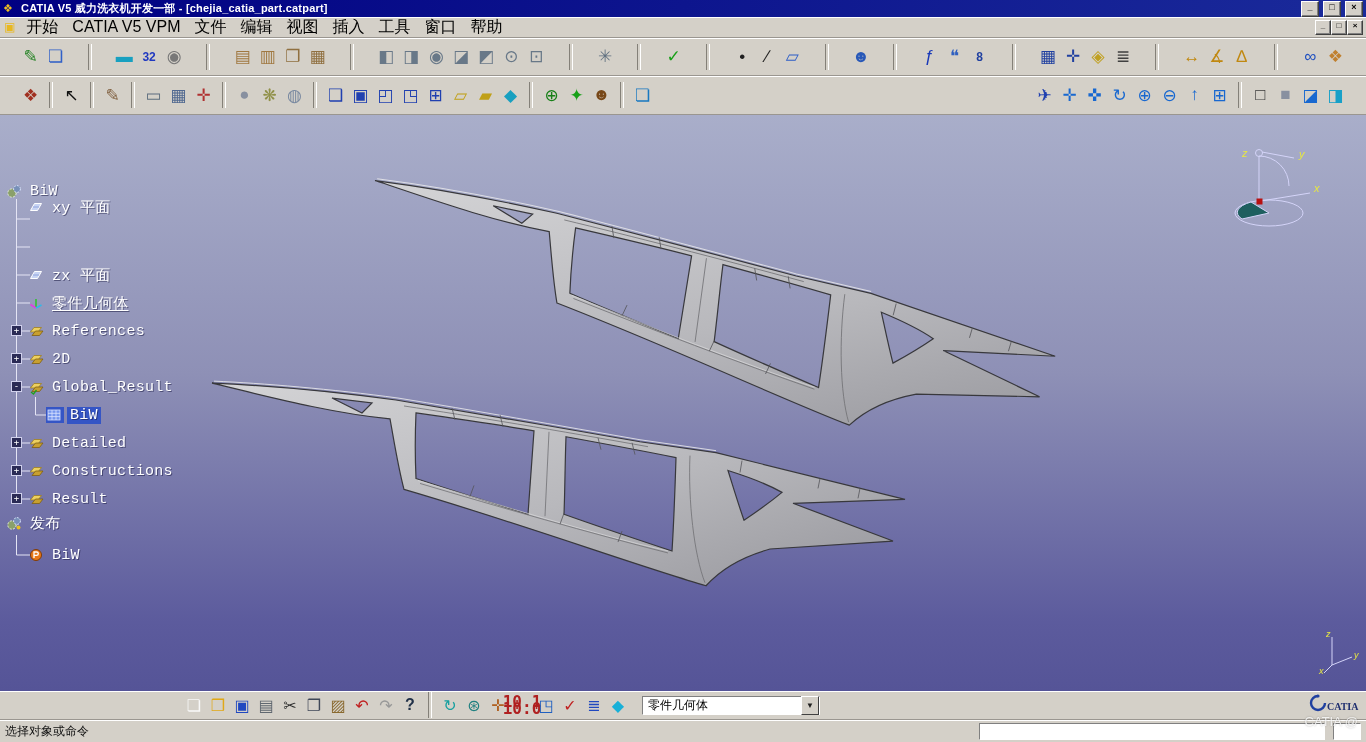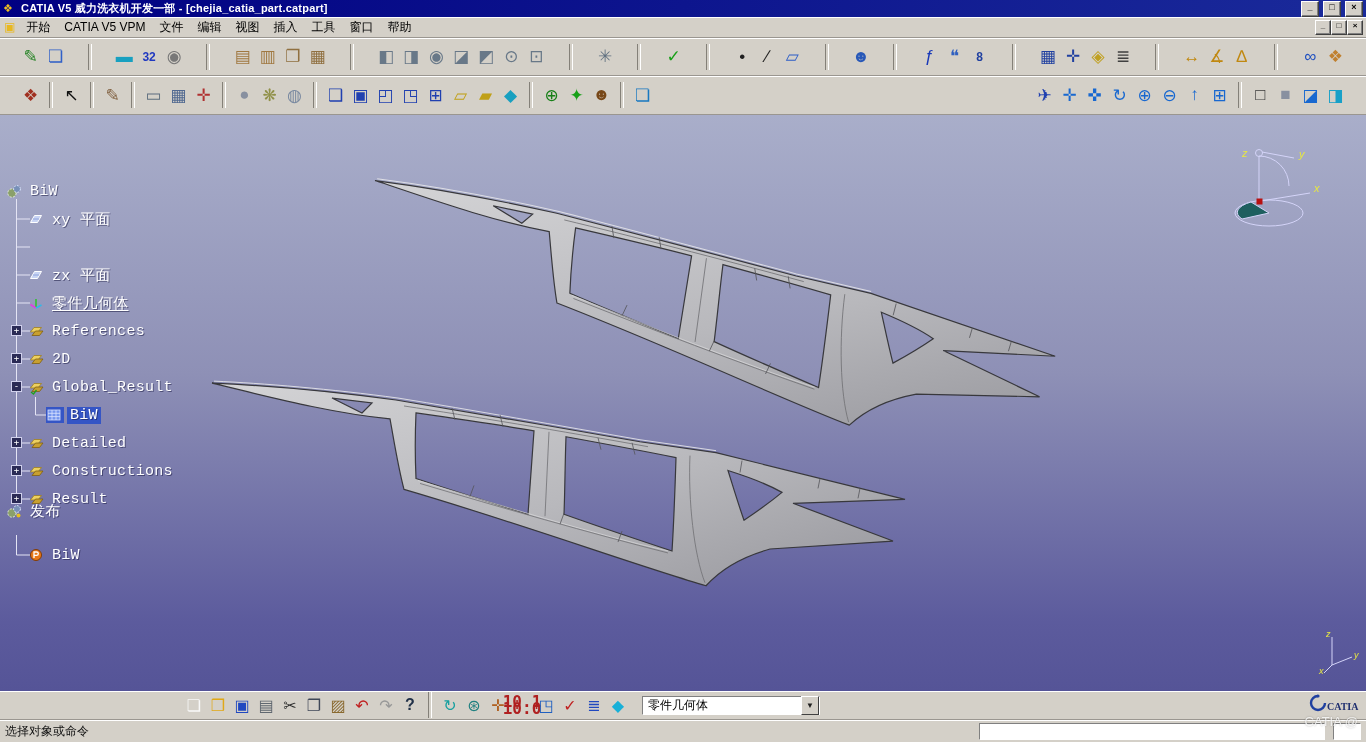--- a/index.html
+++ b/index.html
@@ -10,21 +10,21 @@
   .titlebar{height:17px;background:linear-gradient(90deg,#000082,#1a2a9a);display:flex;align-items:center;padding:0 3px;gap:4px;flex:0 0 auto;}
   .app-ico{width:14px;height:13px;font-size:11px;line-height:13px;color:#f0c020;}
   .ttext{color:#fff;font-size:11px;font-weight:bold;white-space:nowrap;letter-spacing:.2px;}
   .tb-spacer{flex:1;}
   .wbtn{width:16px;height:14px;background:#d4d0c8;border:1px solid;border-color:#fff #404040 #404040 #fff;box-shadow:inset -1px -1px 0 #808080;font-size:9px;line-height:11px;text-align:center;font-weight:bold;color:#000;cursor:default;}
   .wbtn.sm{width:14px;height:13px;font-size:8px;line-height:10px;}
 
   
   .menubar{height:20px;background:#d4d0c8;display:flex;align-items:center;padding:0 3px;box-shadow:inset 0 1px 0 #fff;border-bottom:1px solid #9a9690;flex:0 0 auto;}
   .doc-ico{font-size:12px;margin:0 4px 0 1px;color:#e8b820;}
-  .menu-item{font-size:12px;color:#000;padding:2px 7px;white-space:nowrap;}
+  .menu-item{font-size:16px;color:#000;padding:2px 7px;white-space:nowrap;}
 
   
   .tb-row{background:#d4d0c8;display:flex;align-items:center;justify-content:space-between;padding:0 18px;box-shadow:inset 0 1px 0 #fff;border-bottom:1px solid #9a9690;flex:0 0 auto;}
   #row1{height:37px;}
   #row2{height:38px;}
   .tb-half{display:flex;align-items:center;justify-content:space-between;flex:1;}
   .tb-group{display:flex;align-items:center;}
   .tbi{width:25px;height:25px;display:flex;align-items:center;justify-content:center;font-size:17px;cursor:default;}
   .tbi.txt{font-size:12px;font-weight:bold;font-family:"Liberation Sans",sans-serif;}
   .tbi.tiny{font-size:7px;line-height:7.5px;white-space:pre-line;font-weight:bold;font-family:"DejaVu Sans Mono",monospace;text-align:center;}
@@ -289,21 +289,21 @@
           <line x1="14.5" y1="378" x2="28" y2="378"></line>
         </g>
       </svg>
     <div class="tree-row" style="top: 0px;">
           <span class="ticon lvl0"><svg width="16" height="16">
               <circle cx="6" cy="10" r="4.2" fill="#8aa06a" stroke="#e8f0d8" stroke-width="1" stroke-dasharray="2 1.4"></circle>
               <circle cx="11" cy="6" r="3.4" fill="#7890b8" stroke="#e0e8ff" stroke-width="1" stroke-dasharray="1.8 1.3"></circle>
             </svg></span>
           <span class="tlabel">BiW</span>
         </div>
-        <div class="tree-row" style="top: 28px;">
+        <div class="tree-row" style="top: 16px;">
           <span class="ticon lvl1"><svg width="16" height="16">
               <path d="M2.5 11.5 L6.5 4.5 L13.5 4.5 L9.5 11.5 Z" fill="#c8d4f4" stroke="#ffffff" stroke-width="1"></path>
               <path d="M5 8 h6" stroke="#8098d8" stroke-width="0.8"></path>
             </svg></span>
           <span class="tlabel">xy 平面</span>
         </div>
         <div class="tree-row" style="top: 84px;">
           <span class="ticon lvl1"><svg width="16" height="16">
               <path d="M2.5 11.5 L6.5 4.5 L13.5 4.5 L9.5 11.5 Z" fill="#c8d4f4" stroke="#ffffff" stroke-width="1"></path>
               <path d="M5 8 h6" stroke="#8098d8" stroke-width="0.8"></path>
@@ -367,21 +367,21 @@
           <span class="tlabel">Constructions</span>
         </div>
         <div class="tree-row" style="top: 308px;">
           <span class="expand">+</span>
           <span class="ticon lvl1"><svg width="16" height="16">
               <path d="M2.5 9 L6 4.5 L13.5 4.5 L10 9 Z" fill="#ecd060" stroke="#a08020" stroke-width="0.8"></path>
               <path d="M4 12.5 L7.5 8 L15 8 L11.5 12.5 Z" fill="#c8a030" stroke="#806010" stroke-width="0.8"></path>
             </svg></span>
           <span class="tlabel">Result</span>
         </div>
-        <div class="tree-row" style="top: 320px;">
+        <div class="tree-row" style="top: 332px;">
           <span class="ticon lvl0"><svg width="16" height="16">
               <circle cx="6" cy="10" r="4.2" fill="#8aa06a" stroke="#e8f0d8" stroke-width="1" stroke-dasharray="2 1.4"></circle>
               <circle cx="11" cy="6" r="3.4" fill="#7890b8" stroke="#e0e8ff" stroke-width="1" stroke-dasharray="1.8 1.3"></circle>
               <circle cx="12.5" cy="12.5" r="2" fill="#e8c020"></circle>
             </svg></span>
           <span class="tlabel">发布</span>
         </div>
         <div class="tree-row" style="top: 364px;">
           <span class="ticon lvl1"><svg width="16" height="16">
               <circle cx="8" cy="8" r="5.5" fill="#e87818" stroke="#803c08"></circle>

